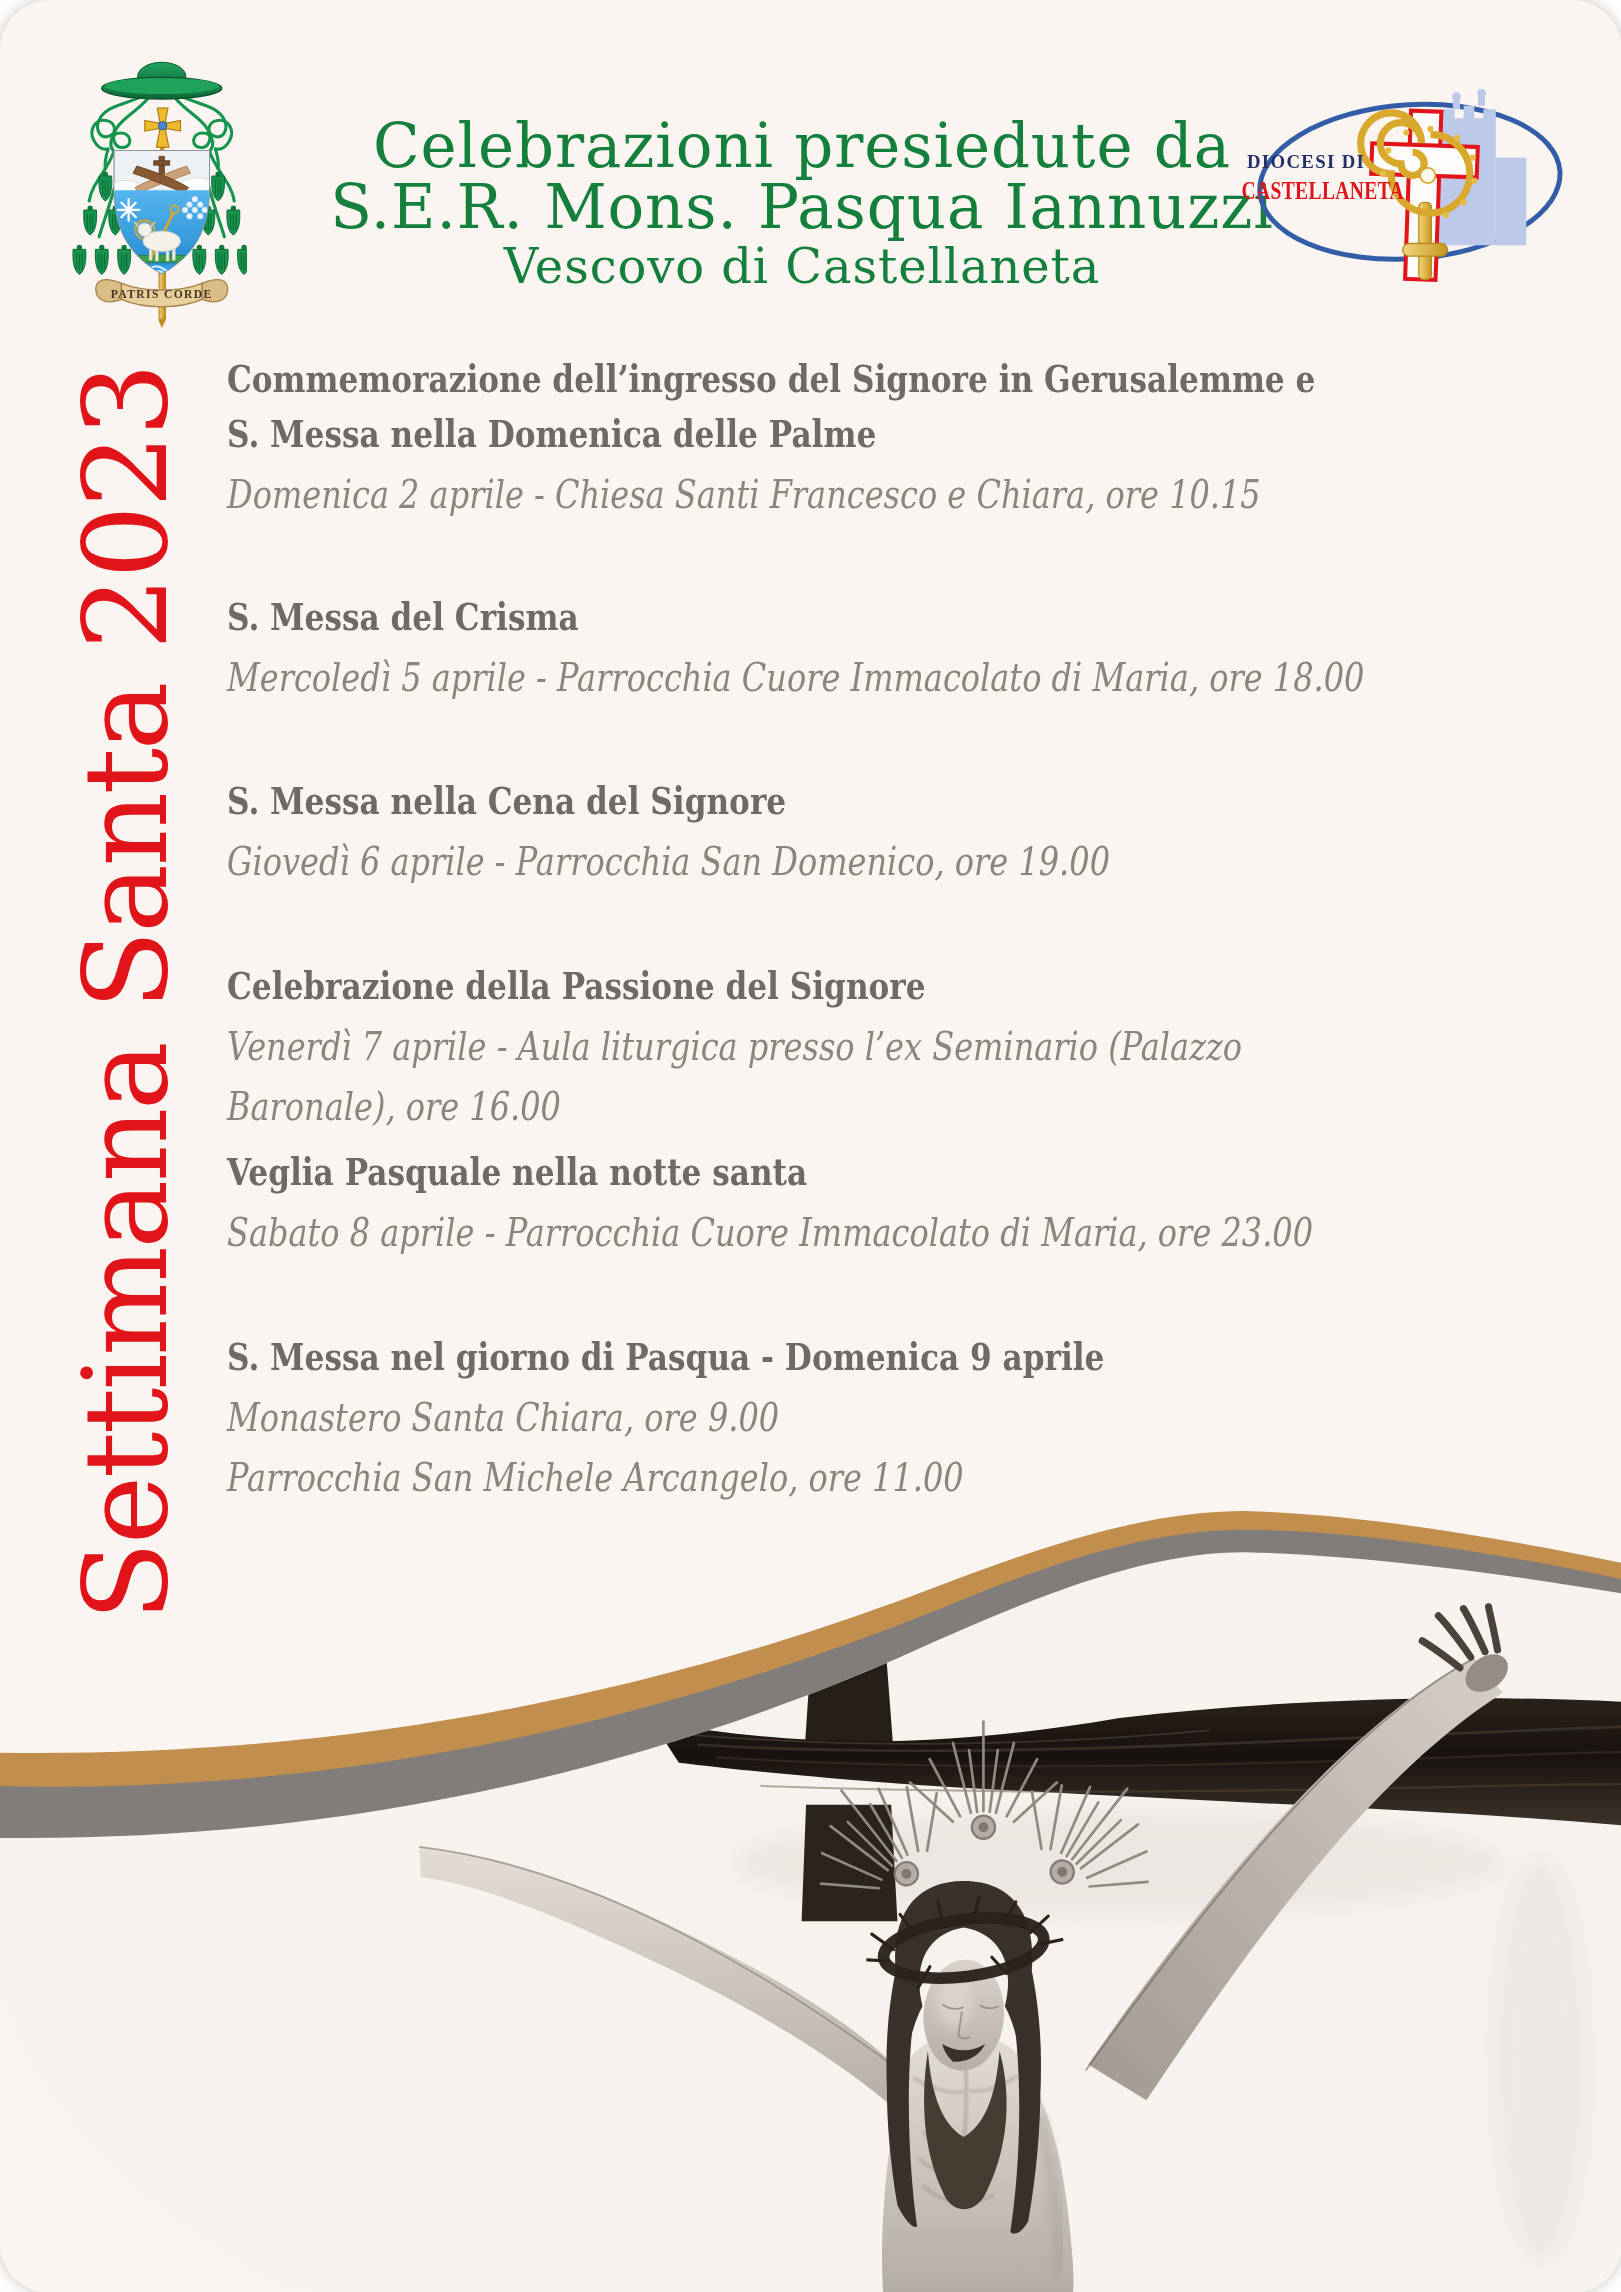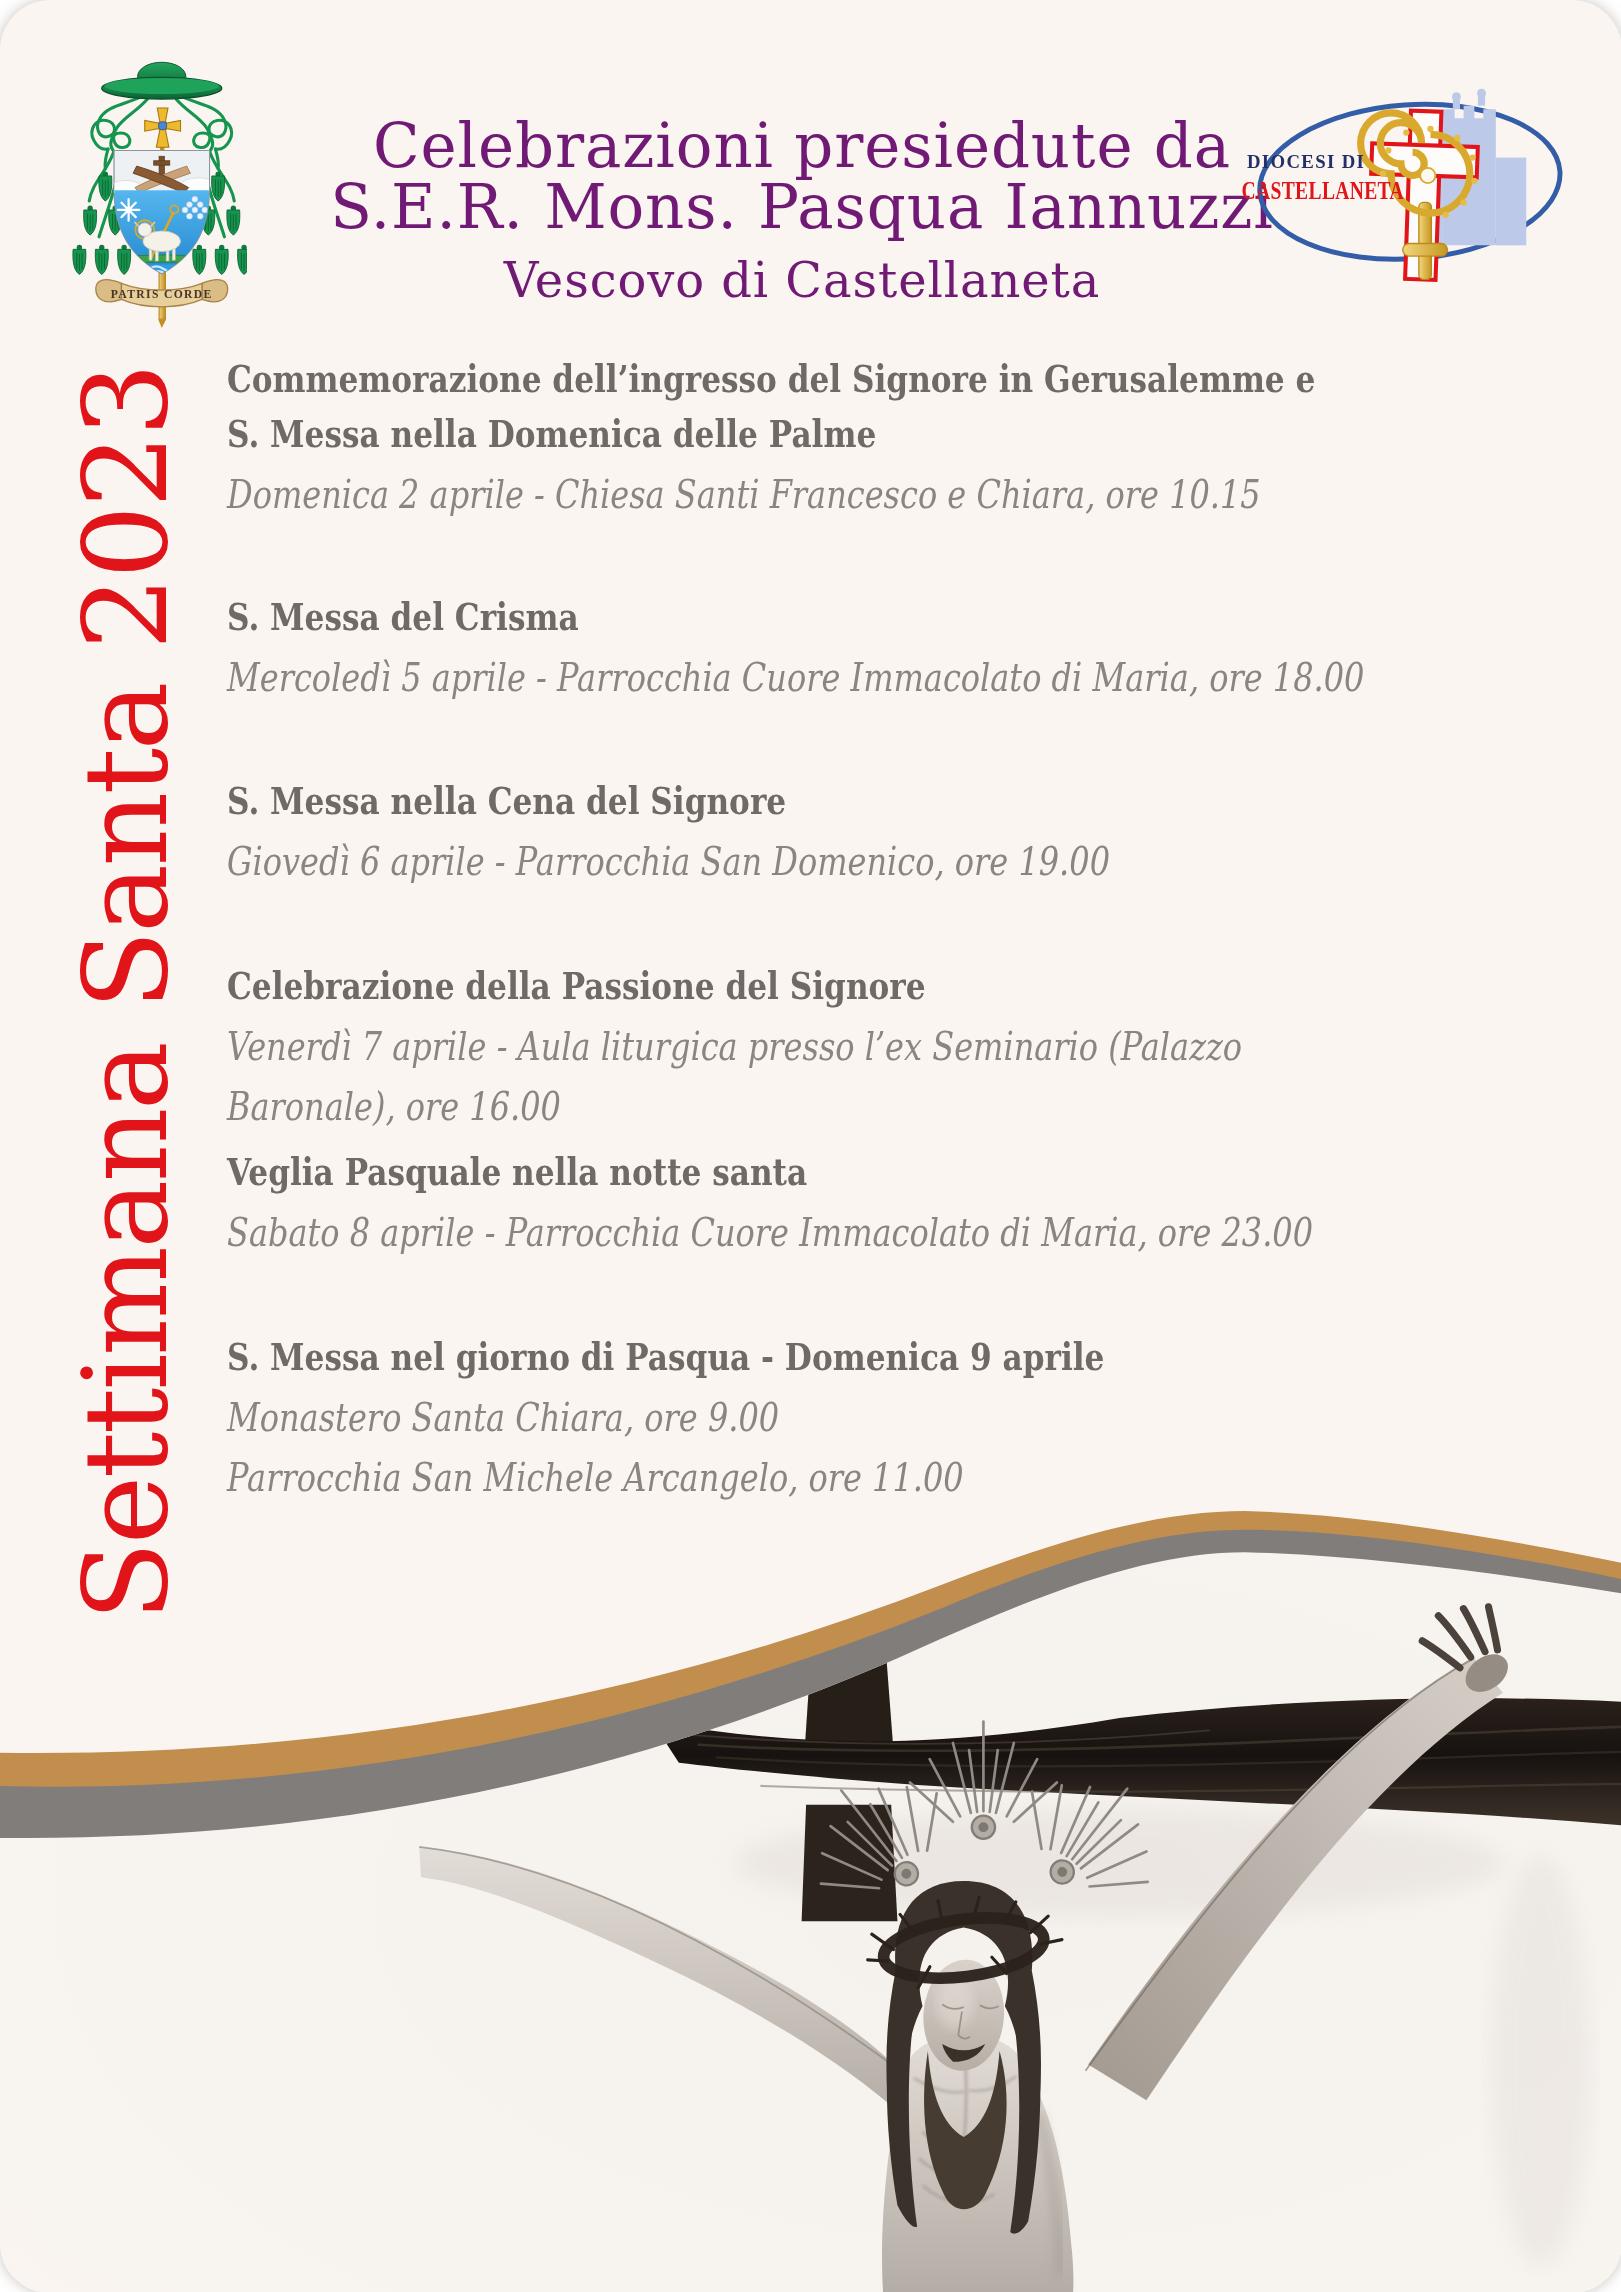--- a/index.html
+++ b/index.html
@@ -4,24 +4,24 @@
 <style>
   html,body{margin:0;padding:0;background:#ffffff;}
   .page{
     position:relative;width:1622px;height:2293px;background:#faf5f1;
     border-radius:50px;overflow:hidden;box-shadow:0 0 14.3px rgba(96,80,66,.35);
     font-family:"DejaVu Serif",serif;
   }
   .arms{position:absolute;left:72px;top:56px;width:175px;height:273px;}
   .title{
     position:absolute;left:287px;top:115px;width:1030px;text-align:center;
-    color:#701a75;letter-spacing:0.9px;
+    color:#15803d;letter-spacing:0.9px;
   }
   .title .t1{font-size:61px;line-height:61px;font-weight:400;}
-  .title .t3{font-size:48px;line-height:56px;margin-top:15px;}
+  .title .t3{font-size:48px;line-height:56px;margin-top:1px;}
   .logo{position:absolute;left:1238px;top:68px;width:376px;height:215px;}
   .vertical{
     position:absolute;left:59px;top:356px;height:1265px;width:134px;
     writing-mode:vertical-rl;transform:rotate(180deg);
     font-size:116px;line-height:134px;letter-spacing:-2.7px;color:#e01419;
     font-family:"DejaVu Serif",serif;white-space:nowrap;
   }
   .event{position:absolute;left:227px;width:1397px;}
   .event-title{
     font-weight:700;font-size:38px;line-height:55px;color:#6f6a66;

